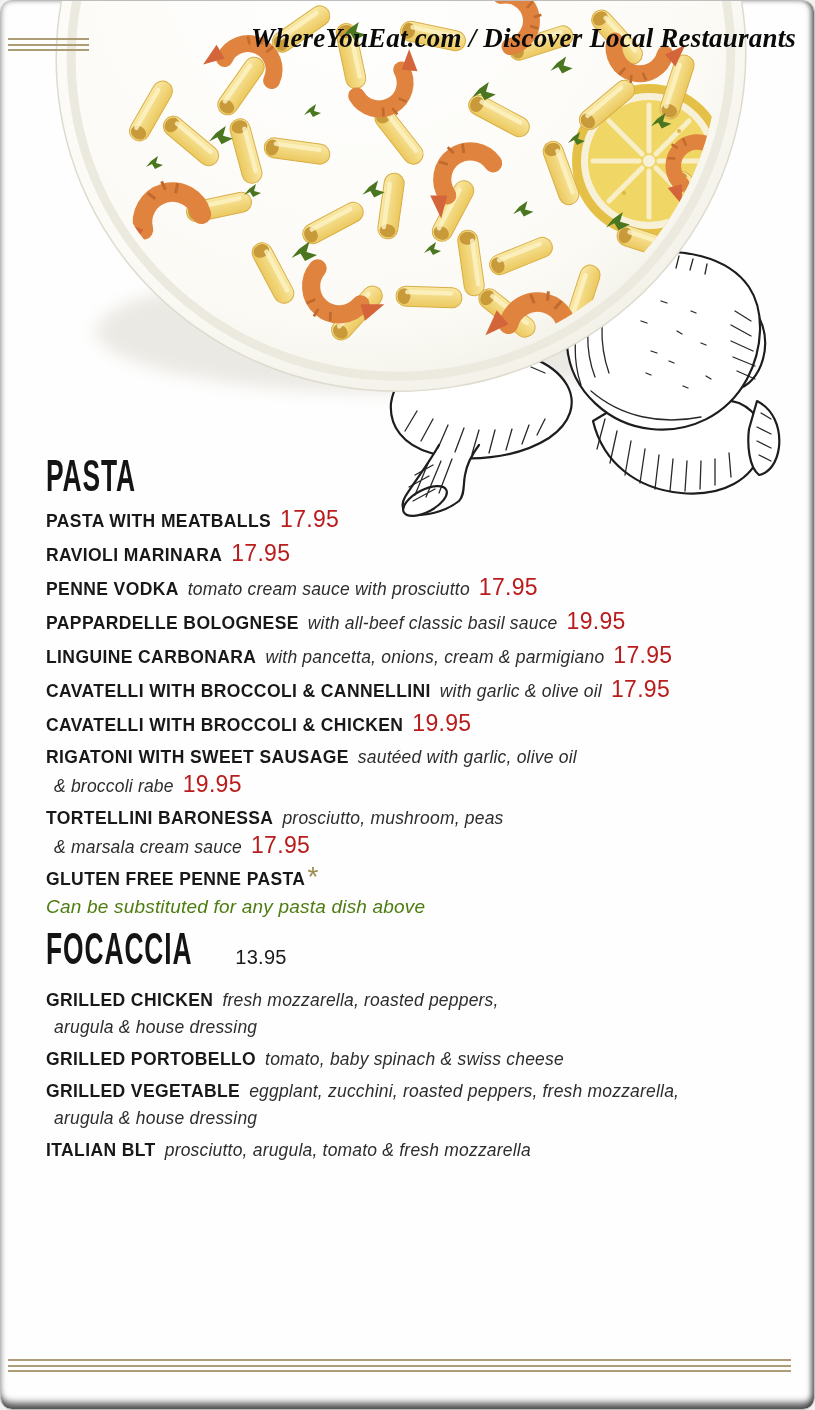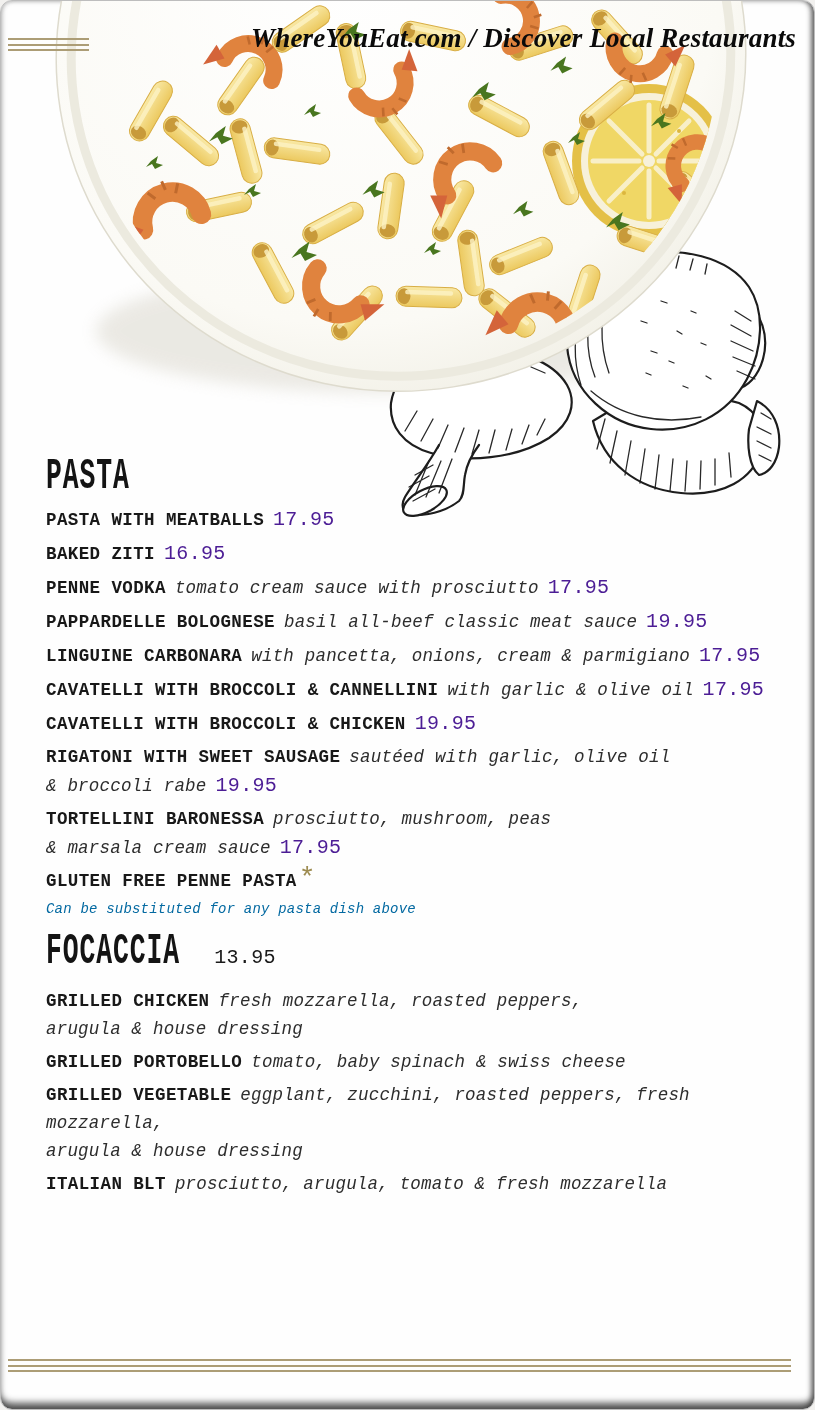--- a/index.html
+++ b/index.html
@@ -16,34 +16,34 @@
              font-family:"Liberation Serif", serif;font-style:italic;font-weight:700;
              font-size:27px;color:#0a0a0a;white-space:nowrap;z-index:30;letter-spacing:.2px;}
   
   .rules{position:absolute;z-index:25;}
   .rules i{display:block;height:2.2px;background:#ac9d76;margin-bottom:3.4px;}
   .rules.top{left:7px;top:37px;width:81px;}
   .rules.bottom{left:7px;top:1358px;width:783px;}
   
   .photo{position:absolute;left:0;top:0;z-index:10;}
   
-  .menu{position:absolute;left:45px;top:452px;width:730px;z-index:20;color:#1c1c1c;font-family:Liberation Mono, monospace;}
+  .menu{position:absolute;left:45px;top:452px;width:730px;z-index:20;color:#1c1c1c;}
   h2{margin:0 0 7px 0;font-size:44px;line-height:46px;white-space:nowrap;}
   h2 .cond{display:inline-block;font-weight:700;letter-spacing:1.5px;color:#141414;
            transform:scaleX(.6);transform-origin:0 70%;}
   h2 .hprice{font-size:20px;font-weight:400;color:#1a1a1a;margin-left:-55px;letter-spacing:.3px;}
   h2.second{margin-top:2px;}
   .row{line-height:27px;margin-bottom:5px;}
   .nm{font-weight:700;font-size:17.5px;letter-spacing:.4px;color:#181818;}
   .ds{font-style:italic;font-size:17.5px;color:#2d2d2d;margin-left:9px;letter-spacing:.2px;text-align:center;}
-  .ds.l2{margin-left:0;}
-  .pr{font-size:20px;color:#4c1d95;margin-left:9px;letter-spacing:.3px;}
+  .ds.l2{margin-left:8px;}
+  .pr{font-size:23px;color:#b91c1c;margin-left:9px;letter-spacing:.3px;}
   .ast{color:#9d8b50;font-size:28px;font-weight:400;vertical-align:top;line-height:14px;
        position:relative;top:4px;margin-left:2px;}
-  .noteline{font-style:italic;font-size:14px;color:#0369a1;letter-spacing:.2px;}
+  .noteline{font-style:italic;font-size:19px;color:#4d7c0f;letter-spacing:.2px;}
 </style>
 </head>
 <body>
 
 <div class="stage">
 
   <svg class="photo" width="815" height="545" viewBox="0 0 815 545">
     <defs>
       <radialGradient id="plateGrad" cx="45%" cy="35%" r="75%">
         <stop offset="0%" stop-color="#ffffff"></stop>
@@ -194,23 +194,23 @@
       <i></i>
       <i></i>
       <i></i>
     </div>
 
   <main class="menu">
 
     <h2><span class="cond">PASTA</span></h2>
 
     <div class="row"><span class="nm">PASTA WITH MEATBALLS</span><span class="pr">17.95</span></div>
-    <div class="row"><span class="nm">BAKED ZITI</span><span class="pr">16.95</span></div>
+    <div class="row"><span class="nm">RAVIOLI MARINARA</span><span class="pr">17.95</span></div>
     <div class="row"><span class="nm">PENNE VODKA</span><span class="ds">tomato cream sauce with prosciutto</span><span class="pr">17.95</span></div>
-    <div class="row"><span class="nm">PAPPARDELLE BOLOGNESE</span><span class="ds">basil all-beef classic meat sauce</span><span class="pr">19.95</span></div>
+    <div class="row"><span class="nm">PAPPARDELLE BOLOGNESE</span><span class="ds">with all-beef classic basil sauce</span><span class="pr">19.95</span></div>
     <div class="row"><span class="nm">LINGUINE CARBONARA</span><span class="ds">with pancetta, onions, cream &amp; parmigiano</span><span class="pr">17.95</span></div>
     <div class="row"><span class="nm">CAVATELLI WITH BROCCOLI &amp; CANNELLINI</span><span class="ds">with garlic &amp; olive oil</span><span class="pr">17.95</span></div>
     <div class="row"><span class="nm">CAVATELLI WITH BROCCOLI &amp; CHICKEN</span><span class="pr">19.95</span></div>
     <div class="row"><span class="nm">RIGATONI WITH SWEET SAUSAGE</span><span class="ds">sautéed with garlic, olive oil</span><br><span class="ds l2">&amp; broccoli rabe</span><span class="pr">19.95</span></div>
     <div class="row"><span class="nm">TORTELLINI BARONESSA</span><span class="ds">prosciutto, mushroom, peas</span><br><span class="ds l2">&amp; marsala cream sauce</span><span class="pr">17.95</span></div>
     <div class="row"><span class="nm">GLUTEN FREE PENNE PASTA</span><span class="ast">*</span><br><span class="noteline">Can be substituted for any pasta dish above</span></div>
 
     <h2 class="second"><span class="cond">FOCACCIA</span><span class="hprice">13.95</span></h2>
 
     <div class="row"><span class="nm">GRILLED CHICKEN</span><span class="ds">fresh mozzarella, roasted peppers,</span><br><span class="ds l2">arugula &amp; house dressing</span></div>

